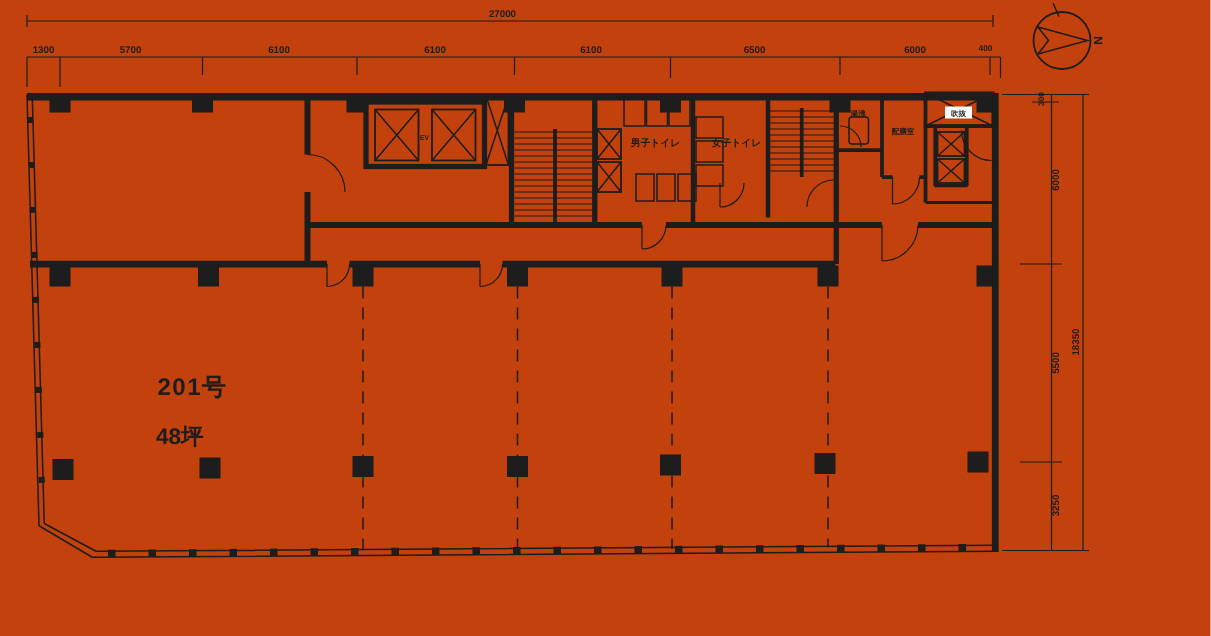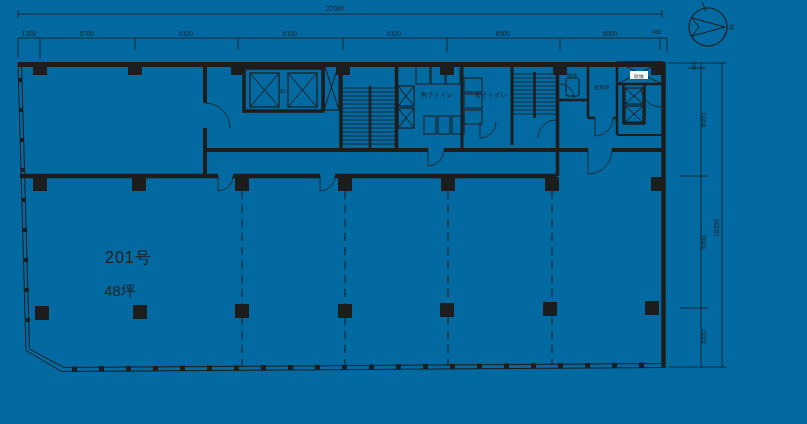--- a/index.html
+++ b/index.html
@@ -1,17 +1,17 @@
 <!DOCTYPE html>
 <html><head>
 <meta charset="utf-8">
 <style>
   html,body{margin:0;padding:0;background:#ffffff;}
-  #stage{position:relative;width:807px;height:424px;background:#0369a1;overflow:hidden;
-         font-family:"Liberation Sans",sans-serif;}
+  #stage{position:relative;width:807px;height:424px;background:#c2410c;overflow:hidden;
+         font-family:"Liberation Sans",sans-serif;font-weight:bold;}
   svg{position:absolute;left:0;top:0;}
   svg text{fill:#1d1d1d;font-family:"Liberation Sans",sans-serif;}
   .ink{stroke:#1d1d1d;fill:none;}
   .thin{stroke-width:0.8;}
   .dim-t{font-size:6.5px;}
   .dim-s{font-size:5.5px;}
   .lbl-big{font-size:16px;letter-spacing:1px;}
   .lbl-core{font-size:6.5px;}
   .lbl-tiny{font-size:5px;}
 </style>

